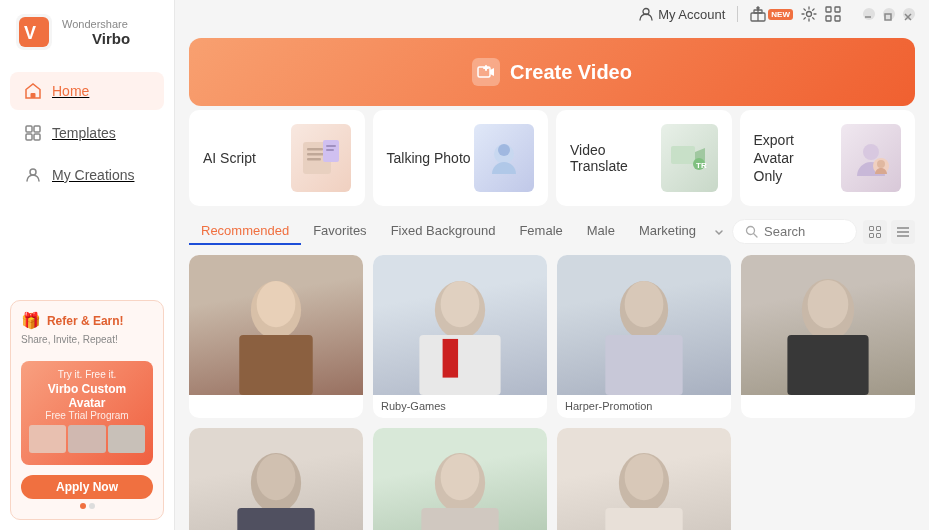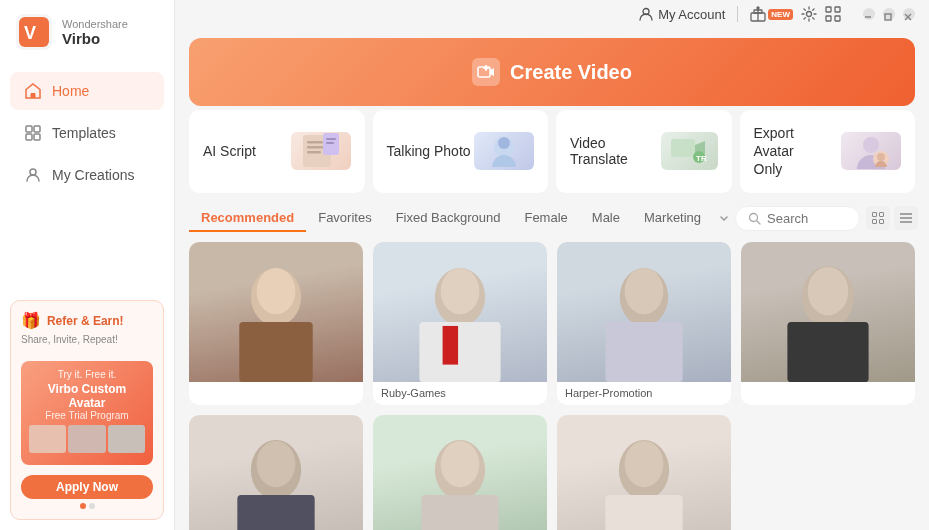--- a/index.html
+++ b/index.html
@@ -27,23 +27,23 @@
       height: 36px;
       background: #f5f5f5;
       border-radius: 8px;
       display: flex;
       align-items: center;
       justify-content: center;
       overflow: hidden;
     }
     .logo-text { display: flex; flex-direction: column; }
     .logo-brand { font-size: 11px; color: #888; font-weight: 400; }
-    .logo-product { font-size: 15px; font-weight: 700; color: #333; }
-
-    .sidebar-nav { display: flex; flex-direction: column; gap: 4px; padding: 8px 10px; }
+    .logo-product { font-size: 15px; font-weight: 700; color: #333; margin-left: 30px; }
+
+    .sidebar-nav { display: flex; flex-direction: column; gap: 4px; padding: 8px 10px; text-decoration: underline; }
     .sidebar-item {
       display: flex;
       align-items: center;
       gap: 10px;
       padding: 10px 14px;
       border-radius: 8px;
       cursor: pointer;
       font-size: 14px;
       color: #555;
     }
@@ -170,21 +170,21 @@
       display: flex;
       align-items: center;
       justify-content: space-between;
       cursor: pointer;
       overflow: hidden;
       position: relative;
       min-height: 60px;
     }
     .feature-card-label { font-size: 14px; font-weight: 500; color: #333; }
     .feature-card-img {
-      width: 60px; height: 38px;
+      width: 60px; height: 68px;
       border-radius: 6px;
       object-fit: cover;
       background: #f0e8e0;
       display: flex; align-items: center; justify-content: center;
       overflow: hidden;
     }
 
     
     .filter-row {
       display: flex;
@@ -195,22 +195,22 @@
     .filter-tab {
       padding: 5px 12px;
       font-size: 13px;
       color: #666;
       cursor: pointer;
       border-bottom: 2px solid transparent;
       white-space: nowrap;
     }
     .filter-tab.active {
       color: #f07040;
-      border-bottom: 2px solid #f97316;
-      font-weight: 700;
+      border-bottom: 2px solid #1d4ed8;
+      font-weight: 400;
     }
     .filter-more { display: flex; align-items: center; color: #999; cursor: pointer; padding: 0 4px; font-size: 12px; }
     .filter-search {
       margin-left: auto;
       display: flex;
       align-items: center;
       background: #fff;
       border-radius: 20px;
       padding: 4px 12px;
       gap: 6px;

